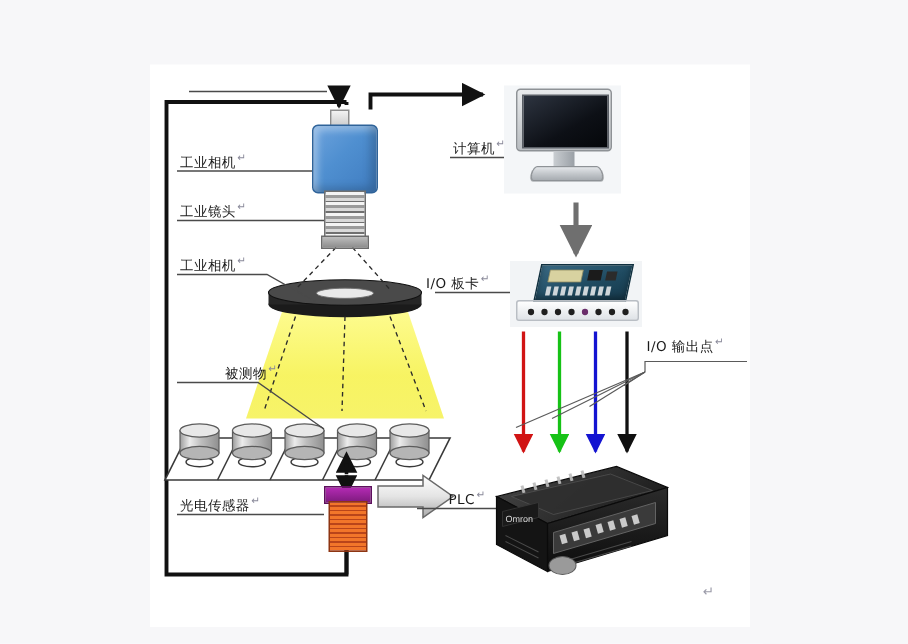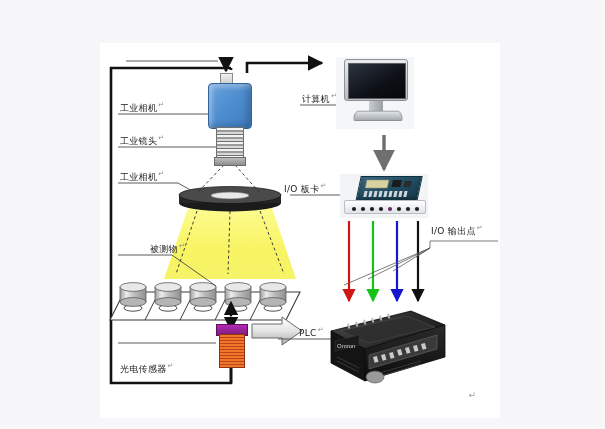--- a/index.html
+++ b/index.html
@@ -454,21 +454,21 @@
       </div>
 
       <div class="lbl" style="left:20px; top:127px;">
         <span>工业相机</span><span class="pil">↵</span>
       </div>
 
       <div class="lbl" style="left:26px; top:199px;margin-left:24px;">
         <span>被测物</span><span class="pil">↵</span>
       </div>
 
-      <div class="lbl" style="left:20px; top:287px;margin-top:32px;">
+      <div class="lbl" style="left:20px; top:287px;">
         <span>光电传感器</span><span class="pil">↵</span>
       </div>
 
       <div class="lbl" style="left:202px; top:49px;">
         <span>计算机</span><span class="pil">↵</span>
       </div>
 
       <div class="lbl" style="left:184px; top:139px;">
         <span>I/O 板卡</span><span class="pil">↵</span>
       </div>

